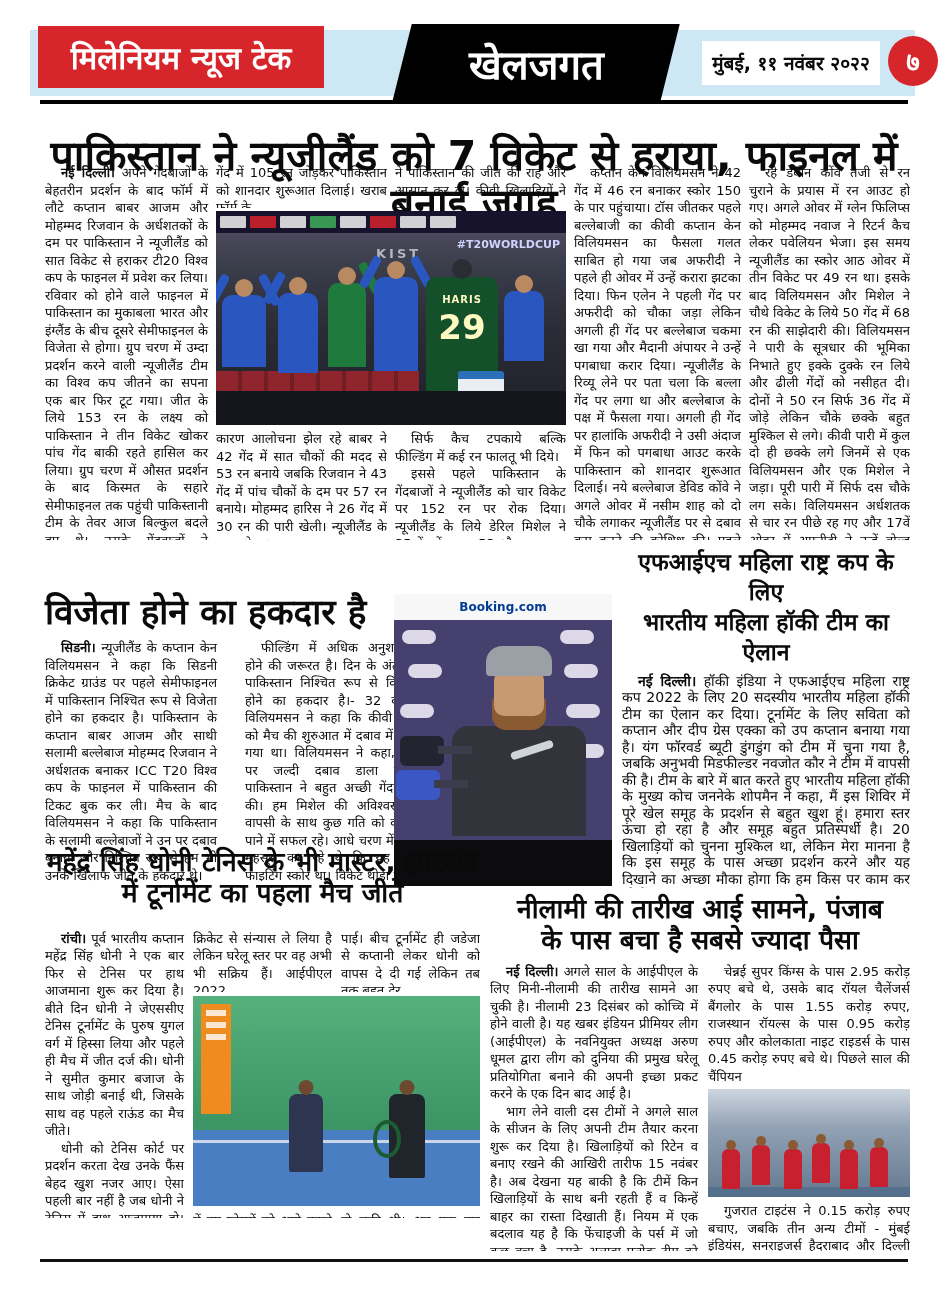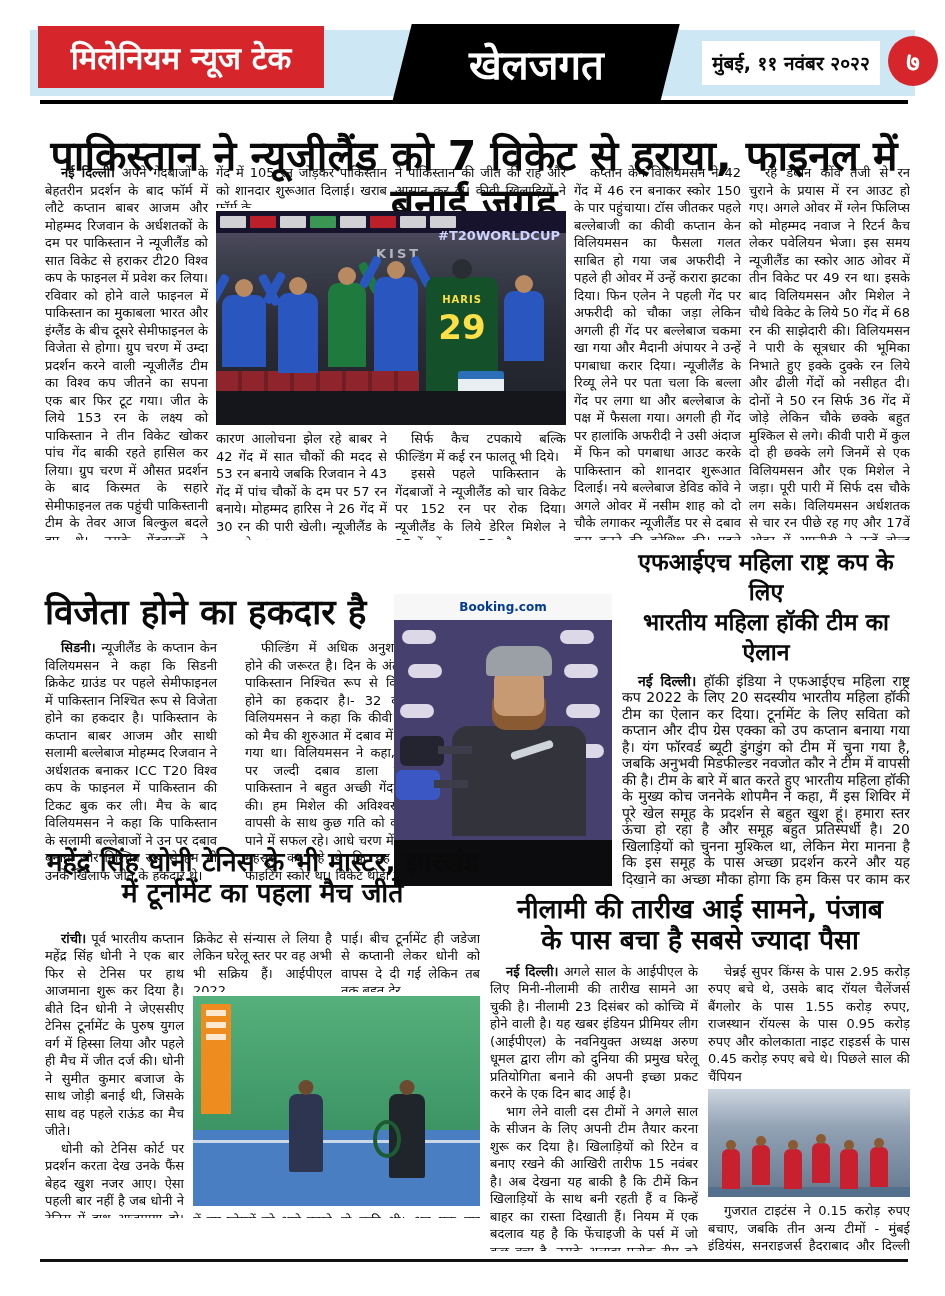--- a/index.html
+++ b/index.html
@@ -34,35 +34,35 @@
   .midrow>div{width:171px;overflow:hidden;}
   .mid-top{height:44px;}
   .mid-bottom{flex:1;overflow:hidden;}
   
   .photo1{position:relative;width:350px;height:214px;margin:3px 0 5px 0;overflow:hidden;
           background:linear-gradient(180deg,#565066 0%,#3a3d4a 26%,#2a2d37 55%,#1d2027 100%);}
   .p1-banner{position:absolute;top:0;left:0;right:0;height:22px;background:#17132c;display:flex;gap:4px;
              align-items:center;padding:0 4px;}
   .p1-chip{width:26px;height:12px;background:#f2f2f2;border-radius:1px;opacity:.85;}
   .p1-chip.red{background:#d8232a;} .p1-chip.grn{background:#3fae5a;}
-  .p1-wc{position:absolute;top:16px;right:6px;color:#cfd4ff;font-size:13px;font-weight:bold;}
+  .p1-wc{position:absolute;top:25px;right:6px;color:#cfd4ff;font-size:11px;font-weight:bold;}
   .p1-kist{position:absolute;top:34px;left:160px;color:#cfd3da;font-size:13px;font-weight:bold;letter-spacing:3px;opacity:.8;}
   .fig{position:absolute;border-radius:10px 10px 0 0;}
   .fig::before{content:"";position:absolute;top:-16px;left:50%;transform:translateX(-50%);
                width:18px;height:18px;border-radius:50%;background:#b98a62;}
   .f1{left:6px;bottom:58px;width:44px;height:72px;background:#2a56c0;}
   .f2{left:62px;bottom:52px;width:40px;height:80px;background:#2a56c0;}
   .f3{left:112px;bottom:58px;width:38px;height:84px;background:#1f7a3e;}
   .f4{left:158px;bottom:54px;width:44px;height:94px;background:#2a56c0;}
   .f5{left:288px;bottom:64px;width:40px;height:70px;background:#2a56c0;}
   .arm{position:absolute;width:9px;height:34px;background:inherit;border-radius:4px;}
   .arm.l{left:-8px;top:-22px;transform:rotate(28deg);}
   .arm.r{right:-8px;top:-22px;transform:rotate(-28deg);}
   .p1-jersey{position:absolute;left:210px;bottom:30px;width:72px;height:118px;background:#14512a;
-             border-radius:10px 10px 0 0;text-align:center;color:#fde047;}
+             border-radius:10px 10px 0 0;text-align:center;color:#fef9c3;}
   .p1-jersey::before{content:"";position:absolute;top:-18px;left:50%;transform:translateX(-50%);
                width:20px;height:20px;border-radius:50%;background:#2a2d33;}
   .p1-jname{display:block;margin-top:14px;font-size:10px;font-weight:bold;letter-spacing:1px;}
   .p1-jnum{display:block;font-size:34px;font-weight:bold;line-height:36px;}
   .p1-bench{position:absolute;left:0;bottom:0;width:100%;height:34px;background:#14161b;}
   .p1-seats{position:absolute;left:0;bottom:28px;width:58%;height:26px;
             background:repeating-linear-gradient(90deg,#a2242c 0 22px,#7e1c22 22px 26px);opacity:.85;}
   .p1-cooler{position:absolute;right:62px;bottom:6px;width:46px;height:40px;background:#e8eef2;
              border-top:8px solid #2a6fb8;border-radius:3px;}
   

